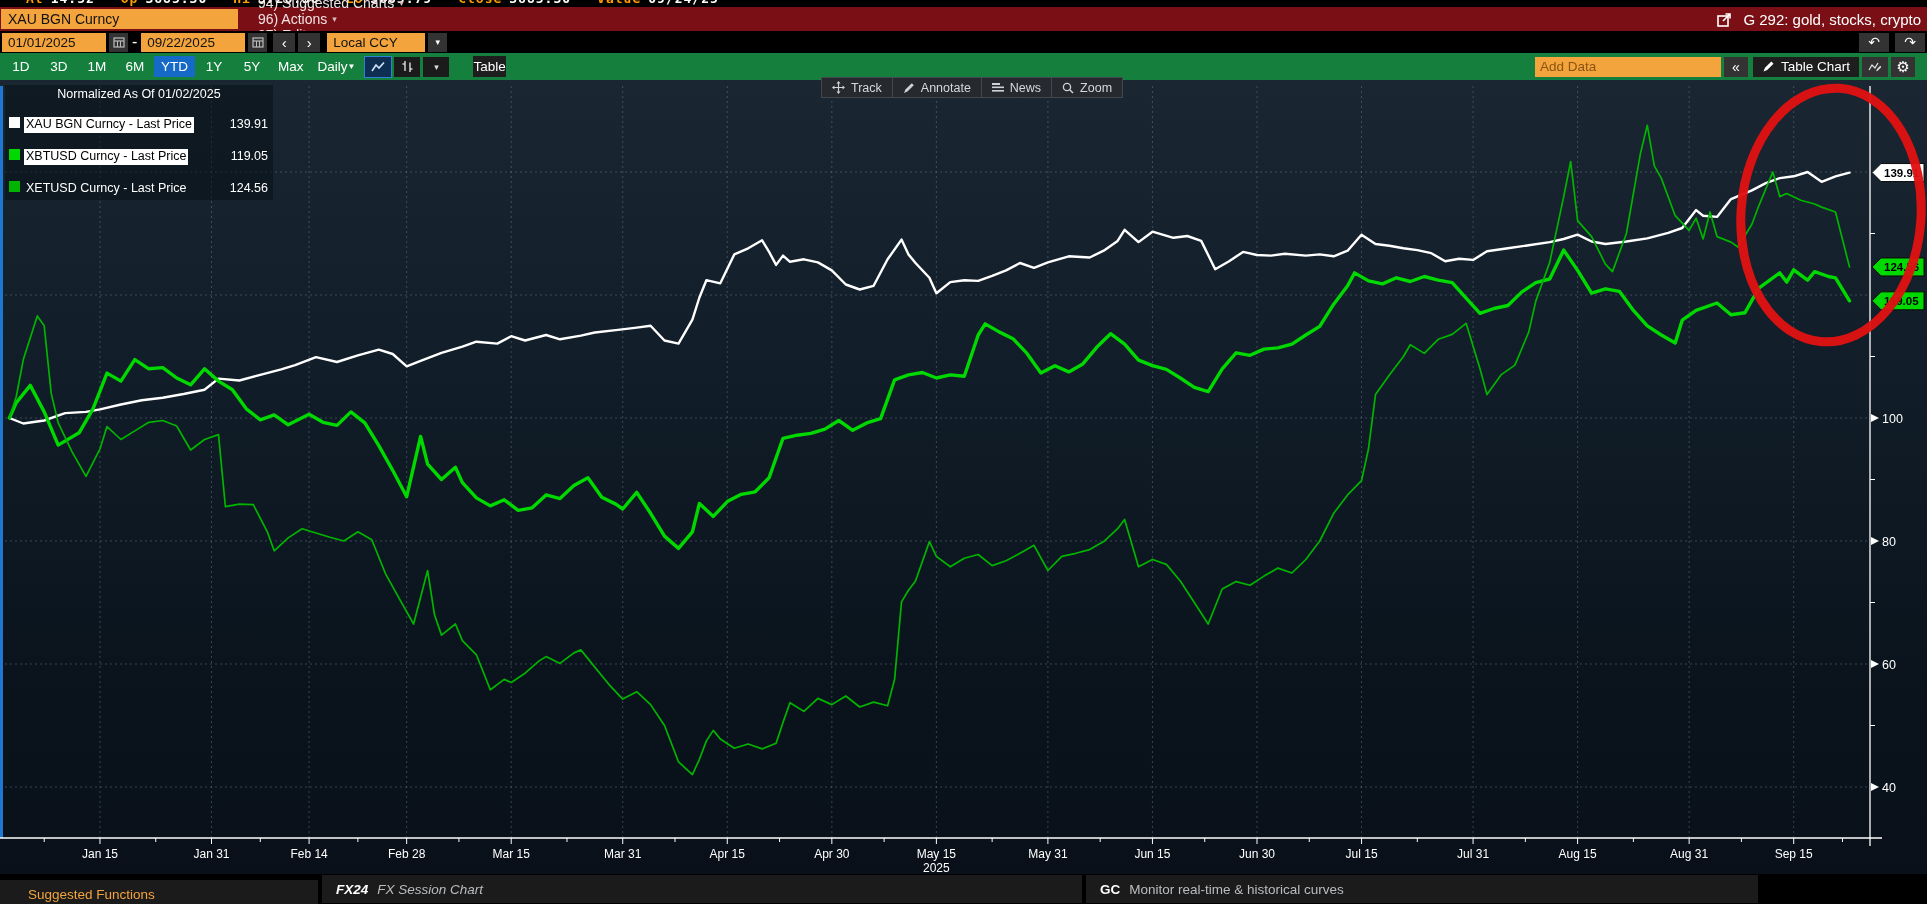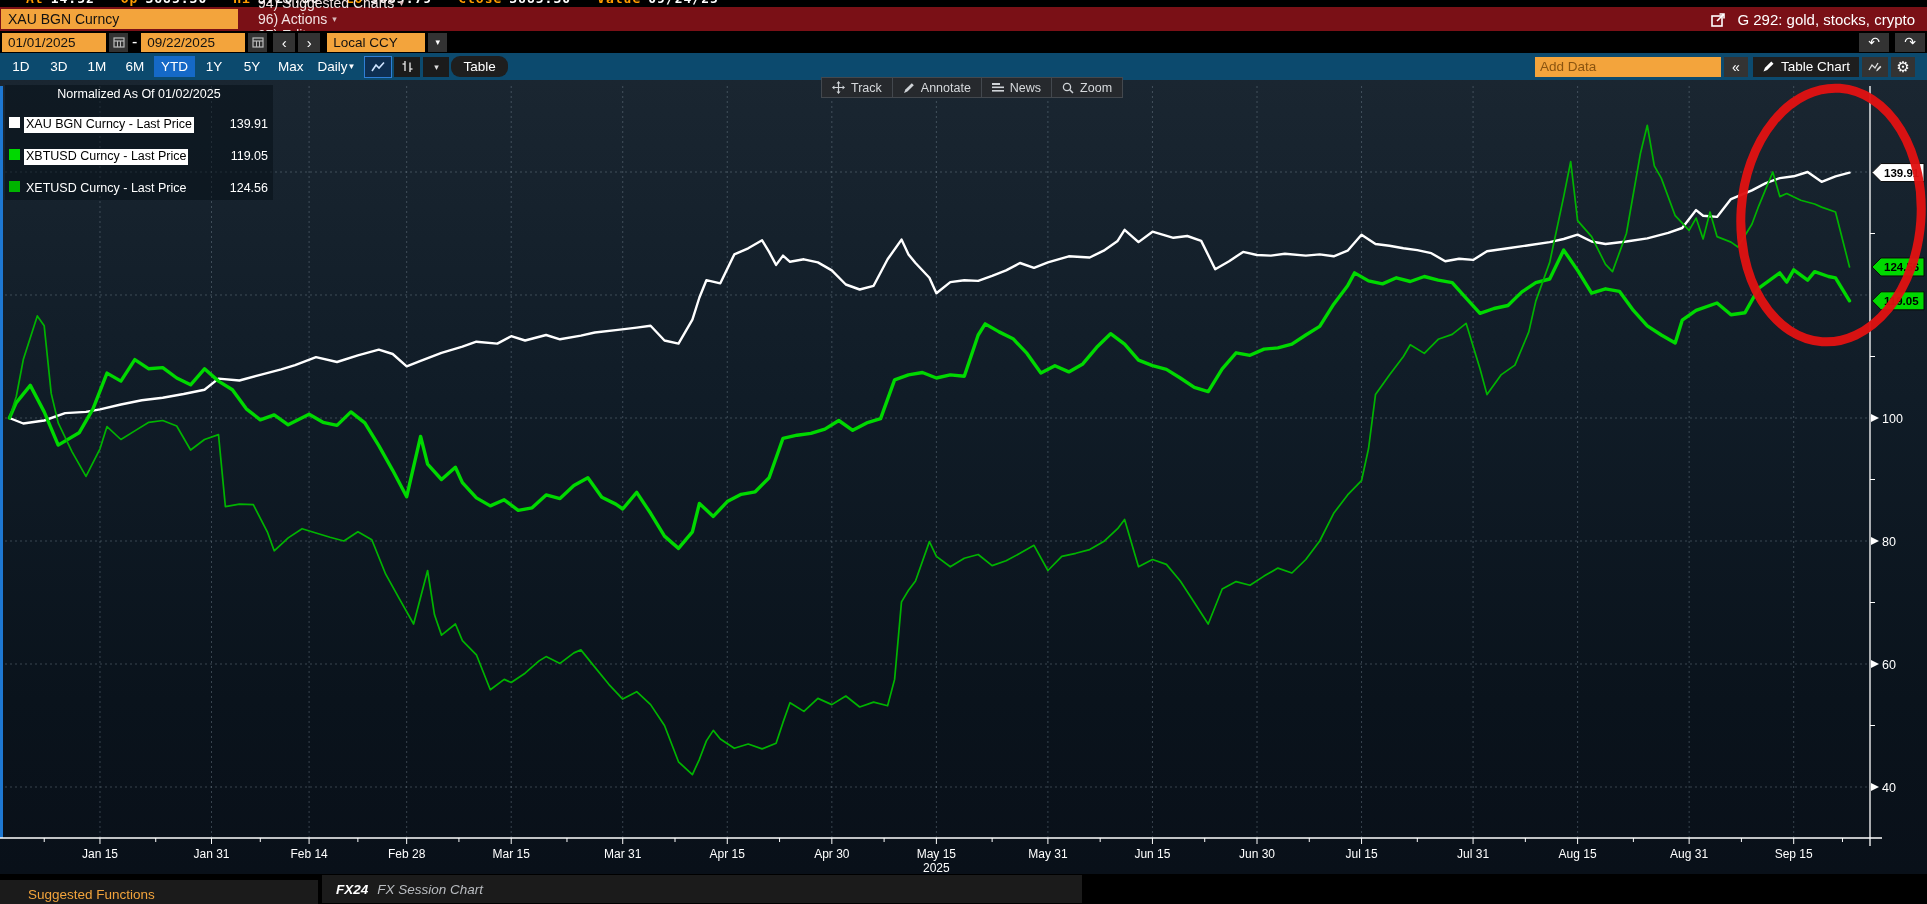--- a/index.html
+++ b/index.html
@@ -9,36 +9,36 @@
   #ticker{position:absolute;left:0;top:0;width:1927px;height:7px;overflow:hidden;background:#000;}
   #ticker-line{white-space:nowrap;font:bold 13px "DejaVu Sans Mono",monospace;margin-top:-9px;letter-spacing:1px;}
   .tkl{color:#ff9d00;margin-left:26px;}
   .tkv{color:#fff;margin-left:7px;}
   
   #titlebar{position:absolute;left:0;top:7px;width:1927px;height:24px;background:#7a1016;display:flex;align-items:center;}
   #security-box{width:230px;height:20px;margin-left:1px;background:#f3a43c;color:#111;font-size:14px;
                 display:flex;align-items:center;padding-left:7px;}
   .menu-item{color:#f2e2e2;font-size:14px;margin-left:20px;display:flex;align-items:center;gap:5px;cursor:default;}
   .menu-item .caret{font-size:9px;color:#d8baba;}
-  #title-right{margin-left:auto;display:flex;align-items:center;gap:10px;margin-right:12px;font-size:15px;}
+  #title-right{margin-left:auto;display:flex;align-items:center;gap:10px;margin-right:6px;font-size:15px;}
   
   #toolbar2{position:absolute;left:0;top:31px;width:1927px;height:22px;background:#000;display:flex;align-items:center;}
   .amber-field{background:#f3a43c;color:#111;font-size:13.5px;height:19px;display:flex;align-items:center;padding:0 6px;}
   .sq-btn{background:#333;color:#fff;height:19px;display:flex;align-items:center;justify-content:center;margin-left:3px;cursor:default;}
   .dash{color:#fff;margin:0 4px;}
   #undo-redo{margin-left:auto;display:flex;gap:3px;margin-right:2px;}
   #undo-redo .sq-btn{width:30px;font-size:14px;}
   
-  #toolbar3{position:absolute;left:0;top:53px;width:1927px;height:27px;background:#0c4a6e;display:flex;align-items:center;}
+  #toolbar3{position:absolute;left:0;top:53px;width:1927px;height:27px;background:#15803d;display:flex;align-items:center;}
   .range-btn{min-width:24px;padding:0 7px;height:21px;display:flex;align-items:center;justify-content:center;
              color:#fff;font-size:13.5px;cursor:default;}
   .range-btn.active{background:#1569c7;}
   .icon-btn{width:26px;height:20px;background:#1b1b1b;display:flex;align-items:center;justify-content:center;margin-left:3px;cursor:default;}
   .icon-btn.selected{background:#0e2f52;outline:1px solid #2f7fd6;}
-  #table-btn{margin-left:2px;padding:0 12px;height:21px;background:#1e1e1e;display:flex;align-items:center;font-size:13.5px;border-radius:9px;}
+  #table-btn{margin-left:24px;padding:0 0;height:21px;background:#1e1e1e;display:flex;align-items:center;font-size:13.5px;}
   #right-tools{margin-left:auto;display:flex;align-items:center;margin-right:12px;justify-content:center;}
   #add-data{width:176px;height:20px;background:#f3a43c;color:#8a5410;font-size:13.5px;display:flex;align-items:center;padding:0 5px;}
   #edit-chart-btn{height:20px;background:#1e1e1e;display:flex;align-items:center;gap:6px;padding:0 9px;margin-left:5px;font-size:13.5px;}
   
   #chart-wrap{position:absolute;left:0;top:80px;width:1927px;height:794px;
               background:linear-gradient(180deg,#1a2631 0%,#101c27 40%,#0a131c 78%,#091019 100%);}
   #chartsvg{position:absolute;left:0;top:0;}
   .grid{stroke:#93a5b4;stroke-opacity:.34;stroke-dasharray:2 3;stroke-width:1;}
   .axis{stroke:#ffffff;stroke-width:1.3;fill:none;}
   .tick{stroke:#fff;stroke-width:1;}
@@ -350,16 +350,20 @@
 
   <div id="statusbar">
     <div class="sb-panel" id="sb-left">
       <span>Suggested Functions</span>
     </div>
     <div id="statusbar-apps" style="display:flex">
         <div class="sb-panel sb-app" style="width: 760px; font-style: italic;">
           <span class="sb-code">FX24</span>
           <span class="sb-desc">FX Session Chart</span>
         </div>
+        <div class="sb-panel sb-app" style="width: 672px;">
+          <span class="sb-code">GC</span>
+          <span class="sb-desc">Monitor real-time &amp; historical curves</span>
+        </div>
       </div>
   </div>
 
 </div>
 
 </body></html>

